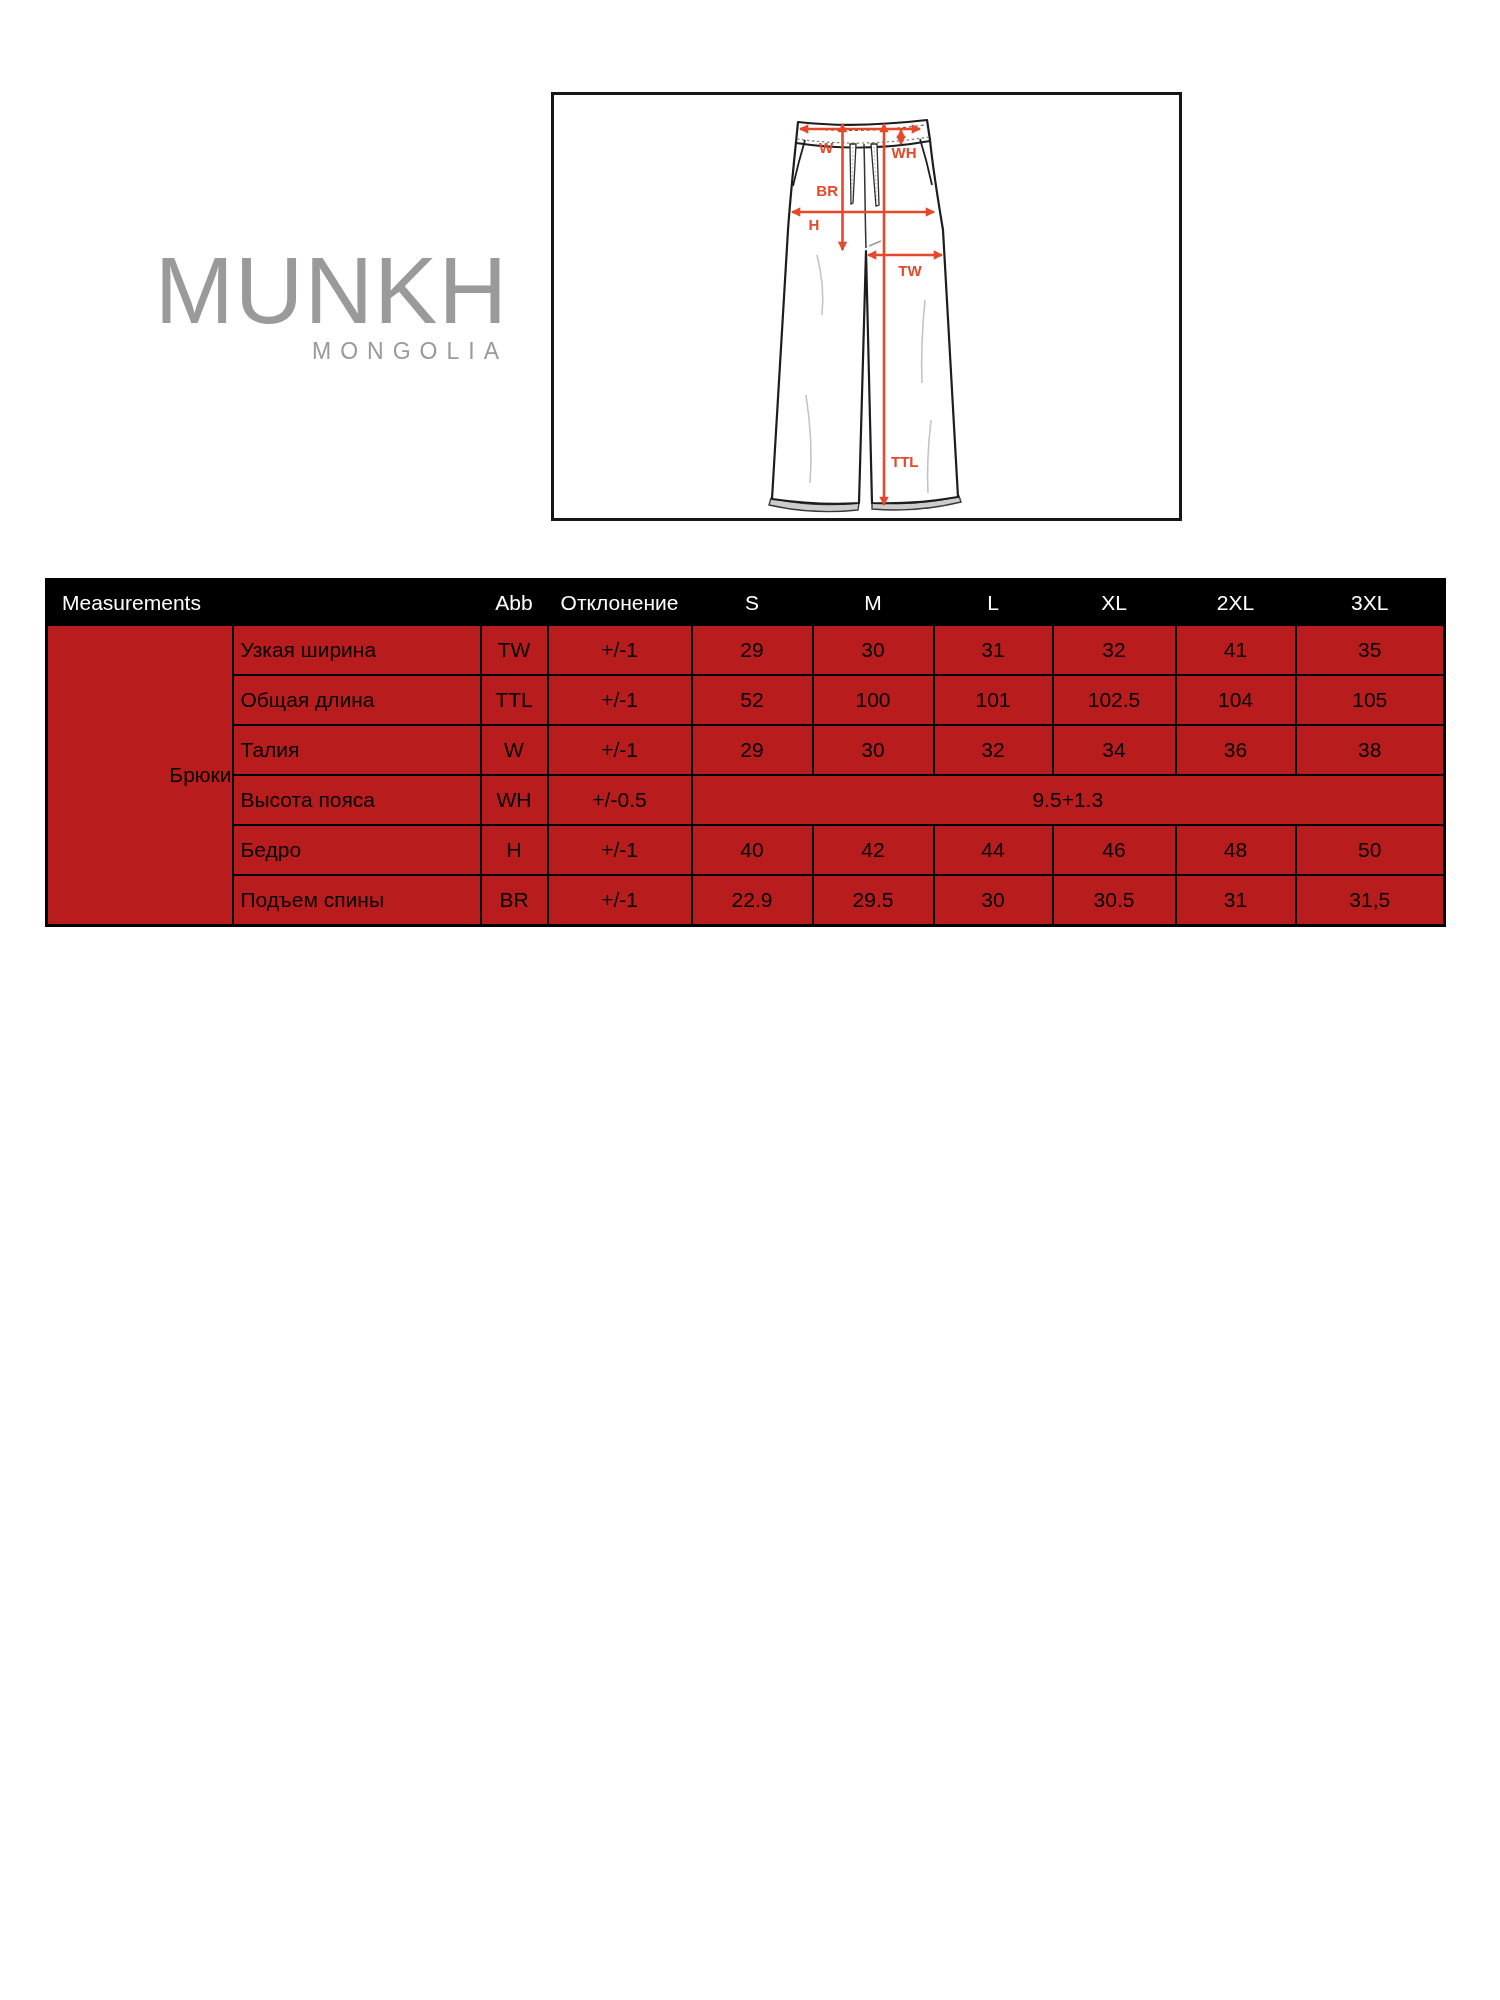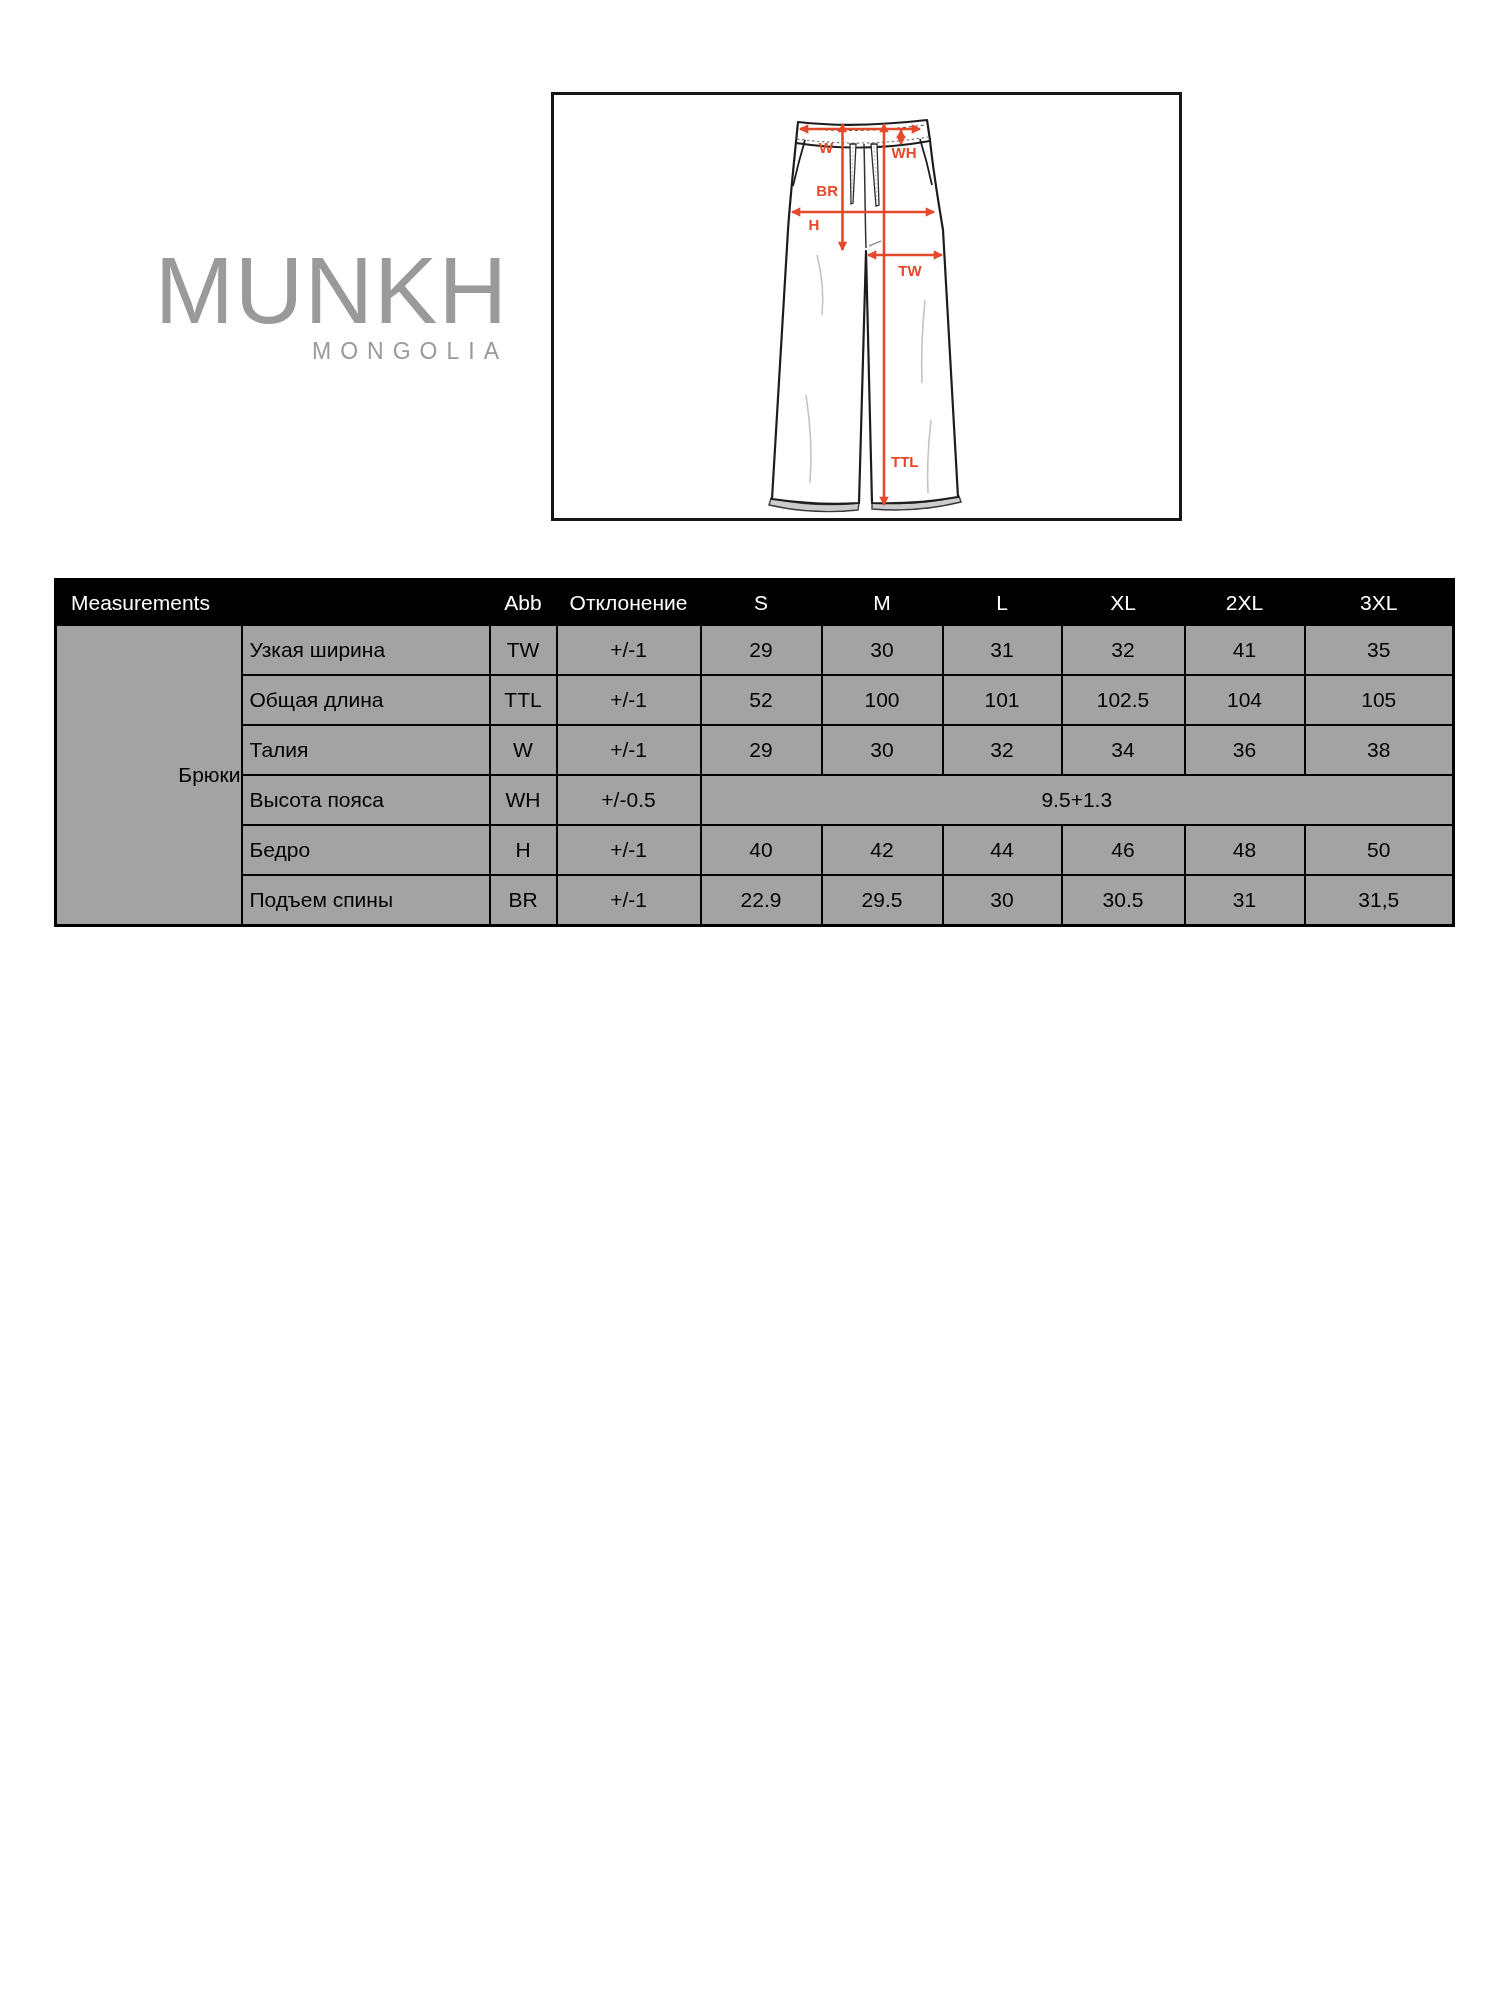--- a/index.html
+++ b/index.html
@@ -11,26 +11,26 @@
   .logo-name{font-size:95px;line-height:1;color:var(--brand);letter-spacing:1px;font-weight:normal;}
   .logo-sub{font-size:23px;color:var(--brand);letter-spacing:9px;padding-left:9px;}
 
   
   .diagram{position:absolute;left:551px;top:92px;width:625px;height:423px;border:3px solid #161616;background:#fff;}
   .diagram svg{display:block;}
   .mlabel{font:bold 15px "Liberation Sans", sans-serif;fill:var(--anno);}
   .anno{stroke:var(--anno);stroke-width:2.6;fill:none;}
 
   
-  table.size{position:absolute;left:54px;top:578px;width:1398px;border-collapse:collapse;
+  table.size{position:absolute;left:45px;top:578px;width:1398px;border-collapse:collapse;
              table-layout:fixed;border:3px solid #000;font-size:21px;color:#000;}
   table.size th{background:var(--th-bg);color:var(--th-fg);font-weight:normal;height:43px;
                 border:2px solid #000;text-align:center;padding:0;}
   table.size th.th-meas{text-align:left;padding-left:14px;}
-  table.size td{border:2px solid #000;height:48px;text-align:center;padding:0;background:#a3a3a3;vertical-align:middle;}
+  table.size td{border:2px solid #000;height:48px;text-align:center;padding:0;background:#b91c1c;vertical-align:middle;}
   table.size td.lbl{text-align:left;padding-left:7px;}
   table.size td.grp{text-align:right;}
 </style>
 </head>
 <body>
 
 <div class="page">
 
   <div class="logo">
     <div class="logo-name">MUNKH</div>

